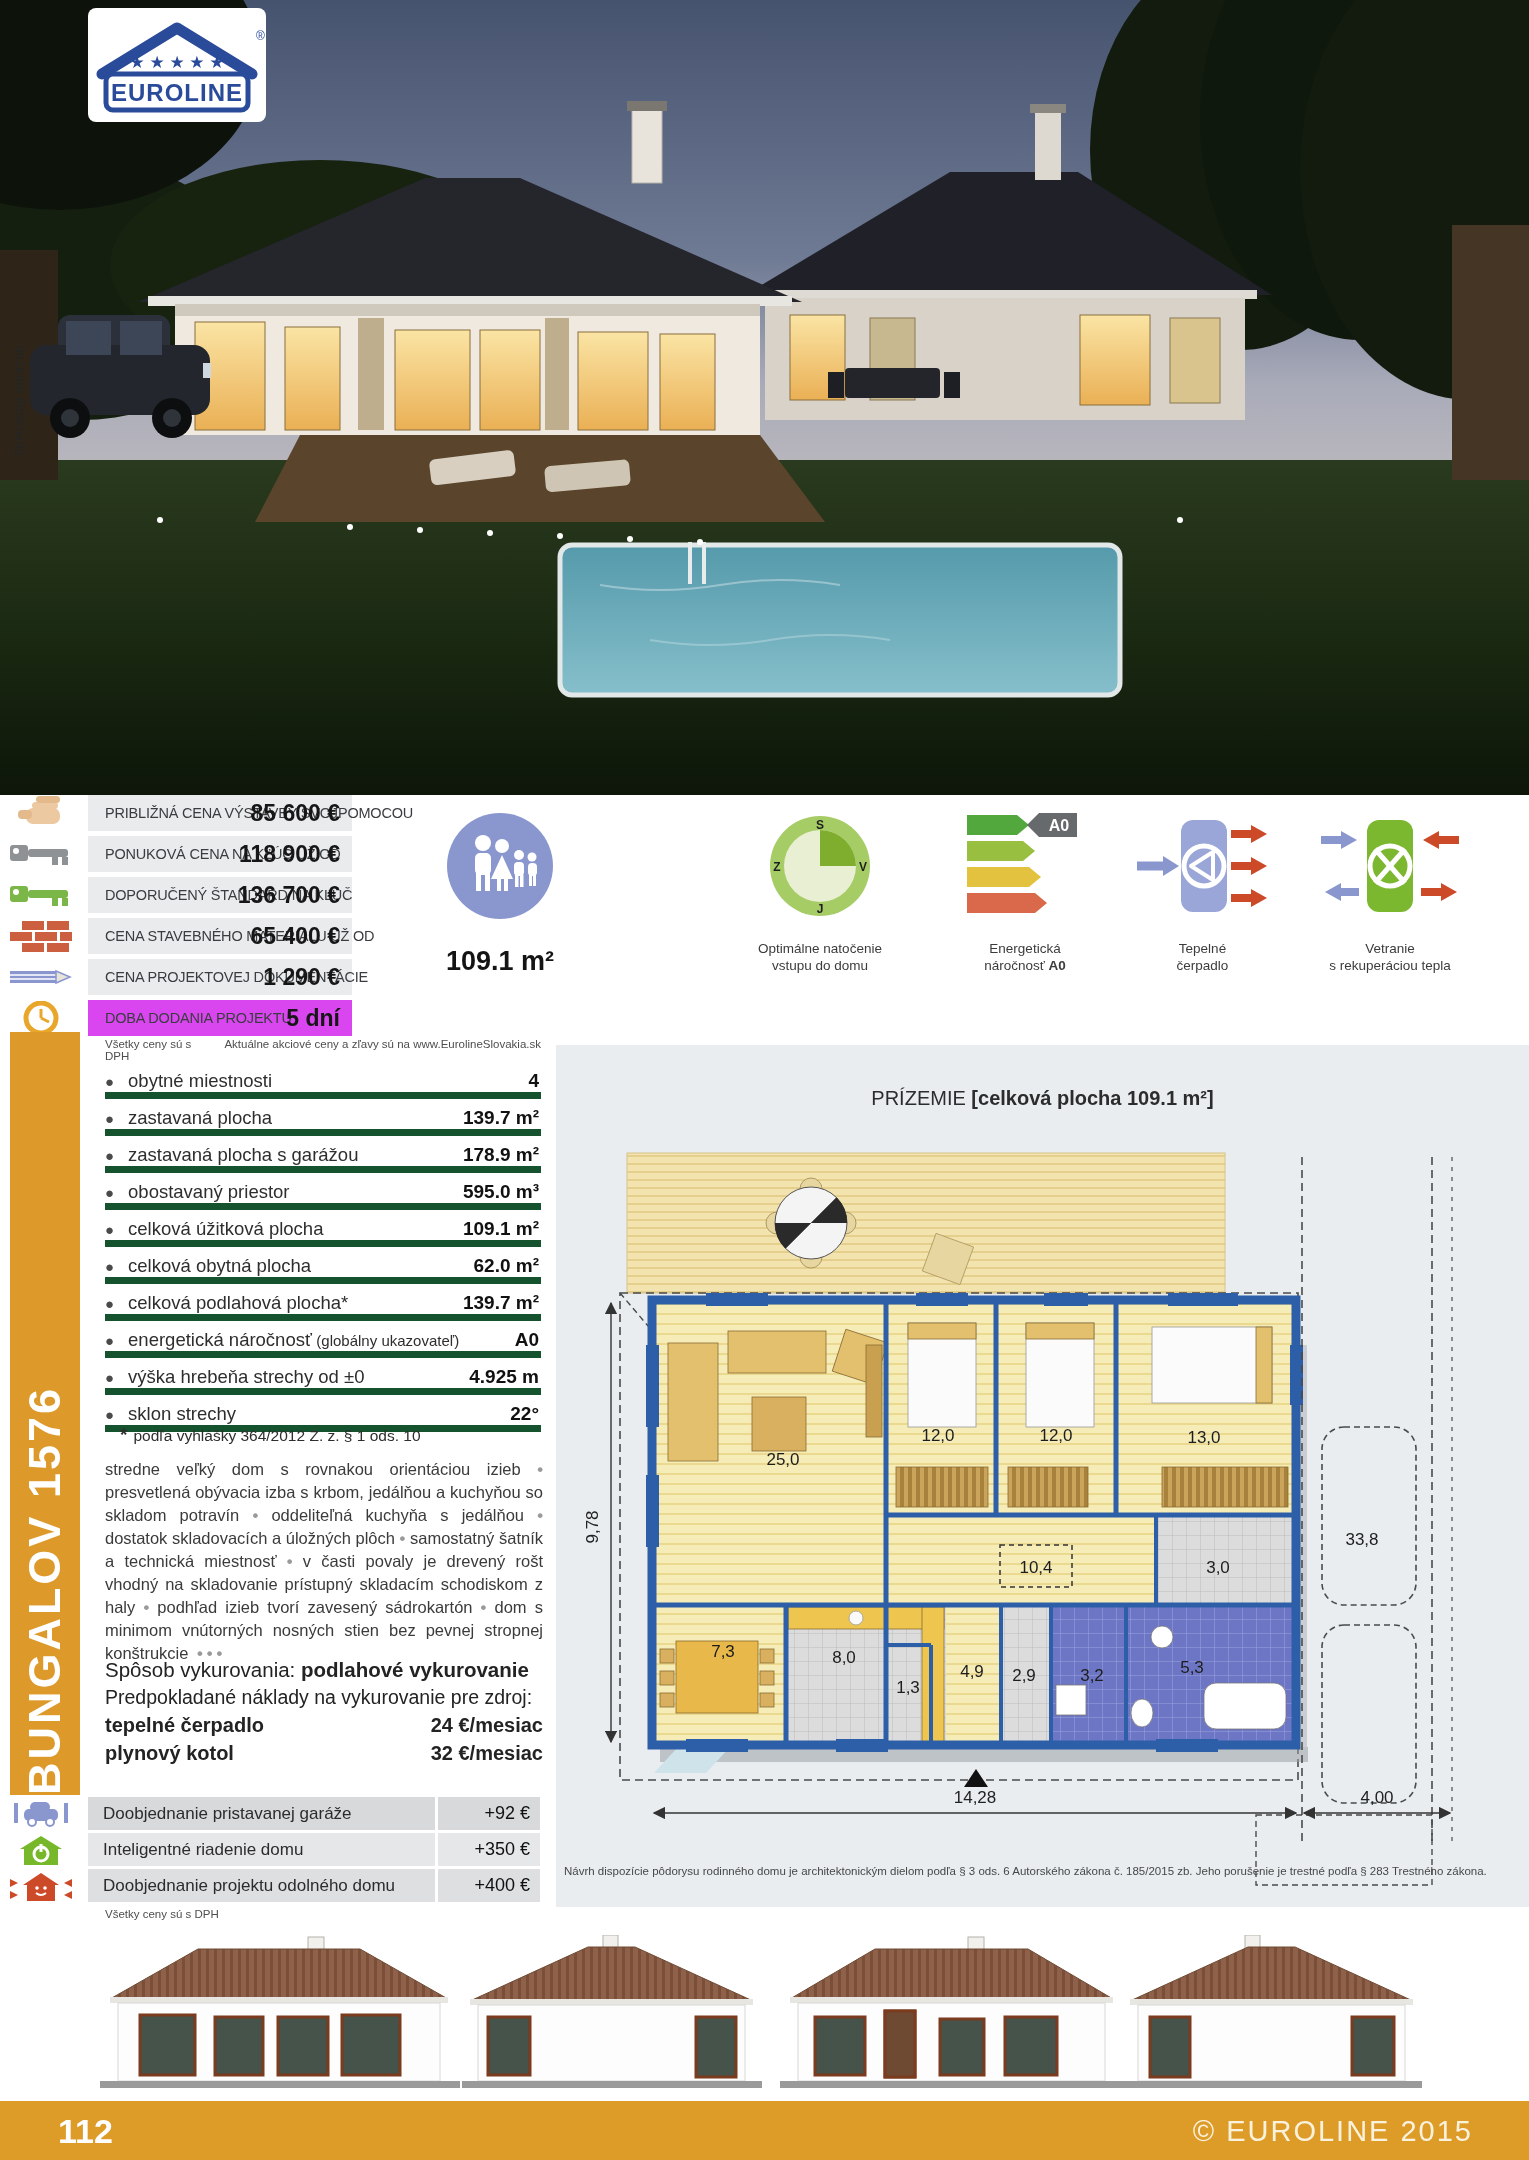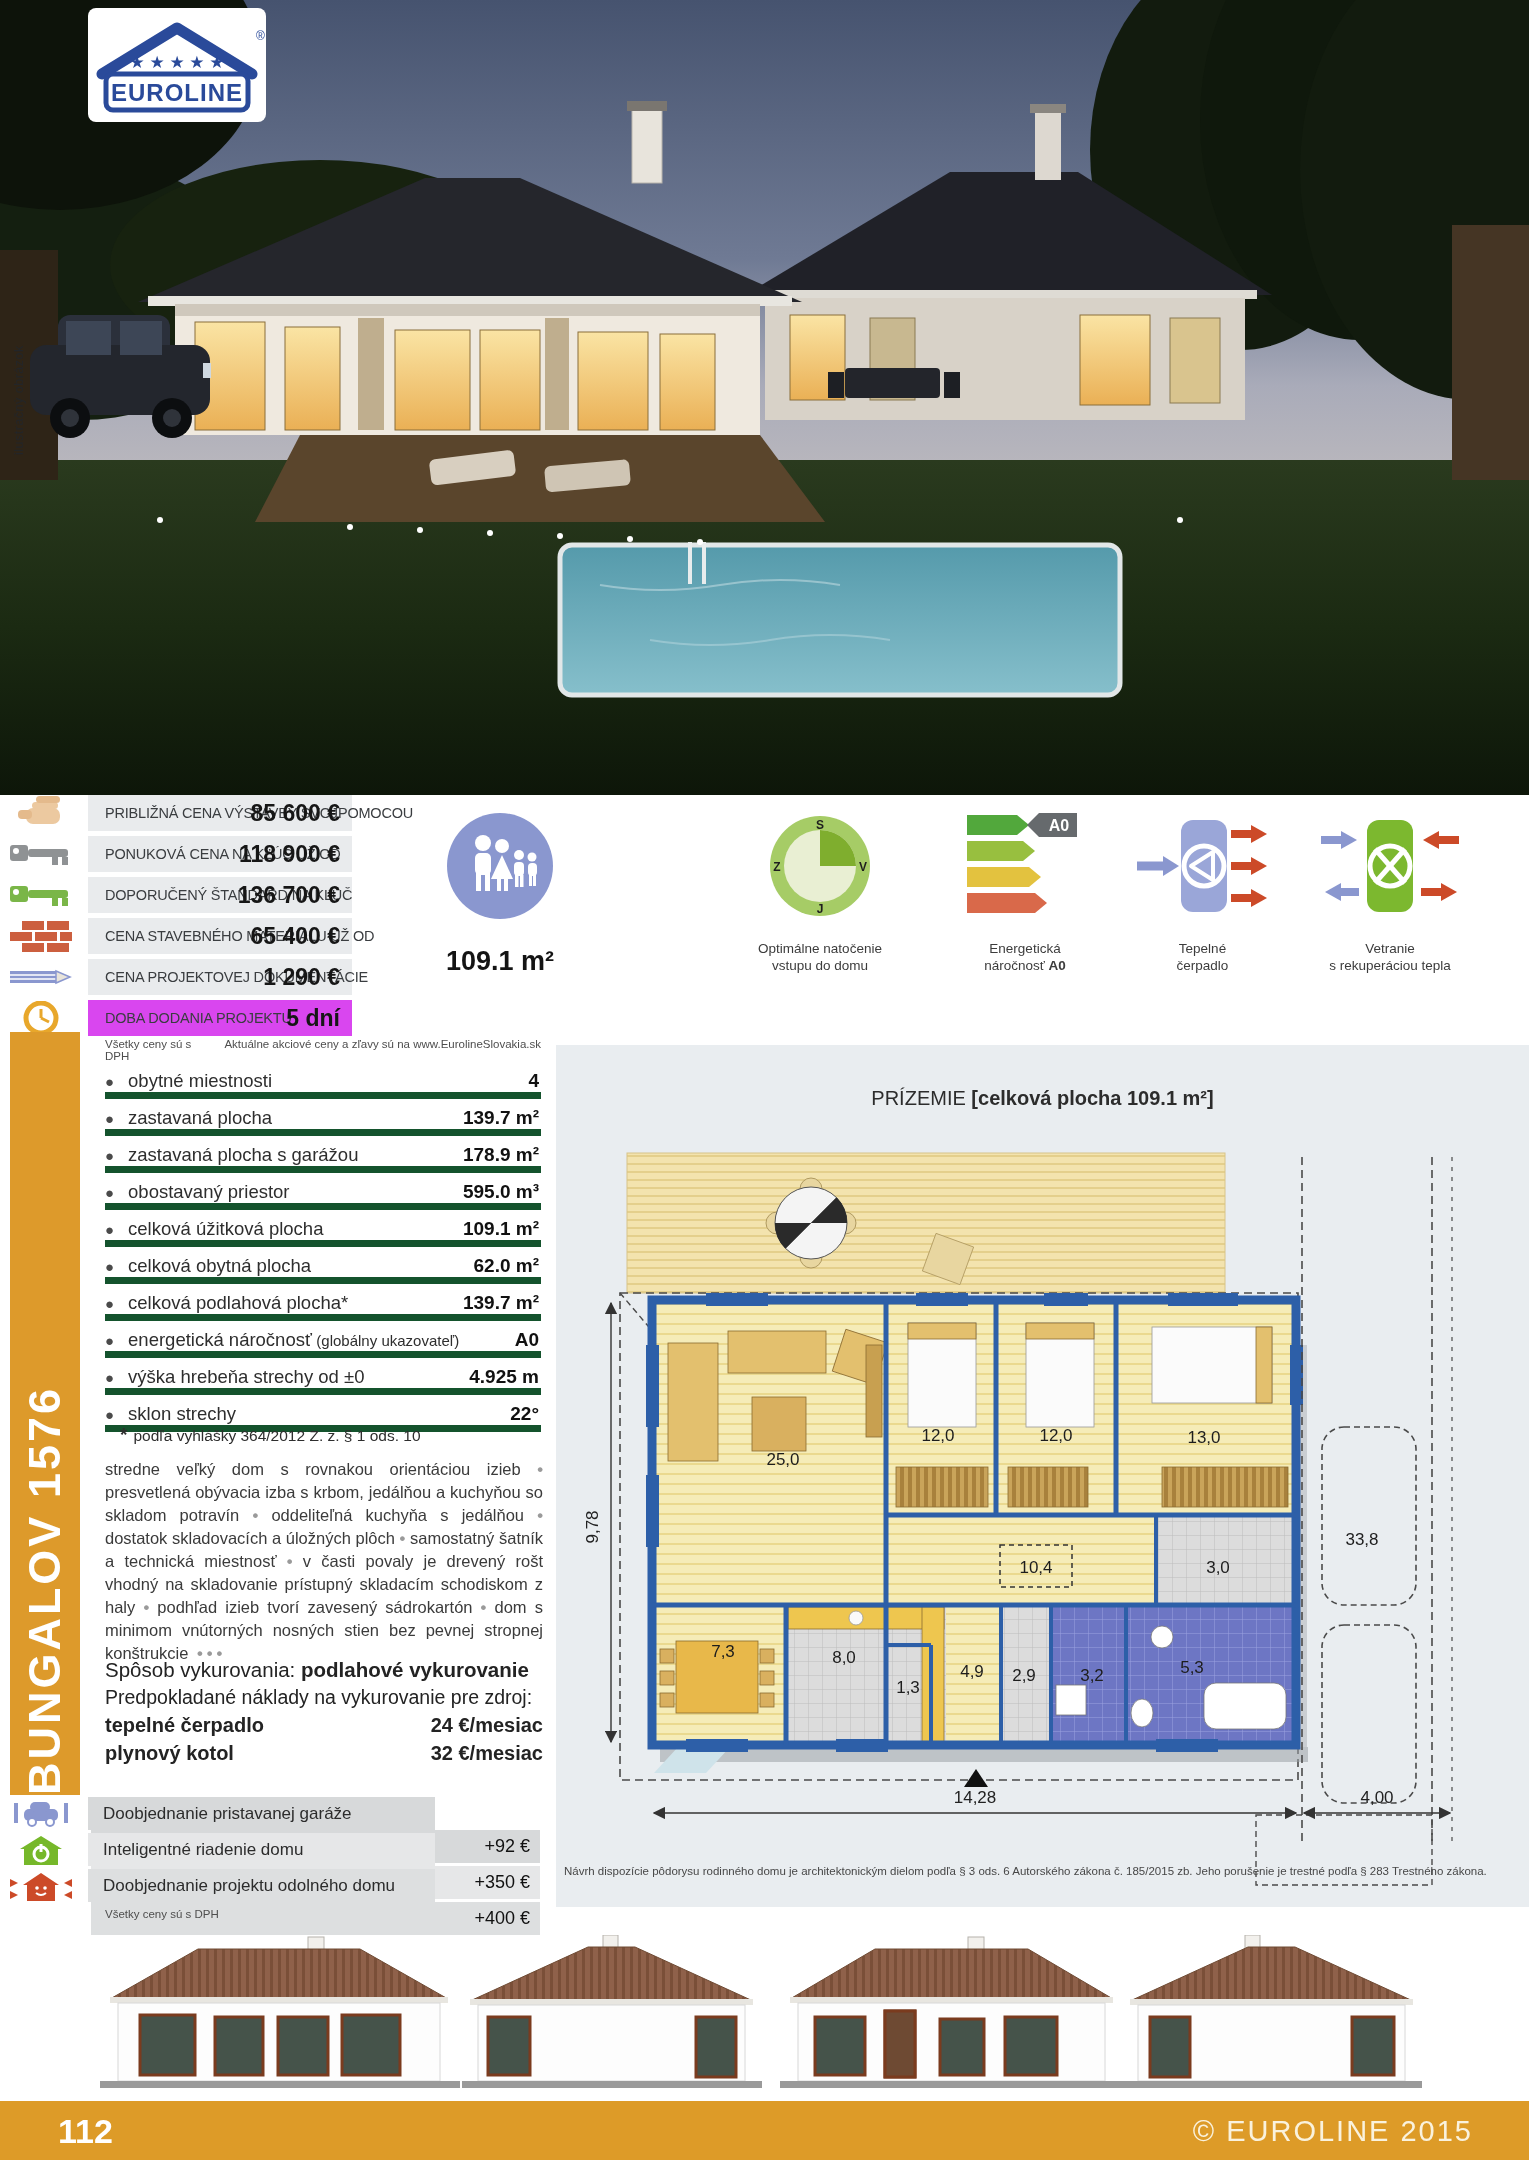--- a/index.html
+++ b/index.html
@@ -56,21 +56,21 @@
   
   .heating { position:absolute; left:105px; top:1658px; width:438px; color:#232323; }
   .heat-line1 { font-size:20.5px; }
   .heat-line1 b { font-weight:bold; }
   .heat-line2 { font-size:19.5px; margin-top:4px; }
   .heat-src { position:relative; font-size:20px; font-weight:bold; margin-top:5px; }
   .heat-src .cost { position:absolute; right:0; top:0; }
 
   
   .options { position:absolute; left:88px; top:1797px; width:452px; }
-  .opt-row { display:flex; height:33px; margin-bottom:3px;flex-direction:column; }
+  .opt-row { display:flex; height:33px; margin-bottom:3px; }
   .opt-row .olabel { width:347px; background:#d7d9da; line-height:33px; padding-left:15px;
     font-size:17px; color:#2c2c2c; }
   .opt-row .ovalue { flex:1; margin-left:3px; background:#d7d9da; line-height:33px;
     text-align:right; padding-right:10px; font-size:18px; font-weight:normal; color:#111; }
   .opt-row.r2 .olabel, .opt-row.r2 .ovalue { background:#e6e7e8; }
   .opt-row.r3 .olabel, .opt-row.r3 .ovalue { background:#dddfe0; }
   .opt-icon { position:absolute; left:-80px; width:66px; height:32px; }
   .options-note { position:absolute; left:105px; top:1908px; font-size:11.5px; color:#4e4e4e; }
 
   

